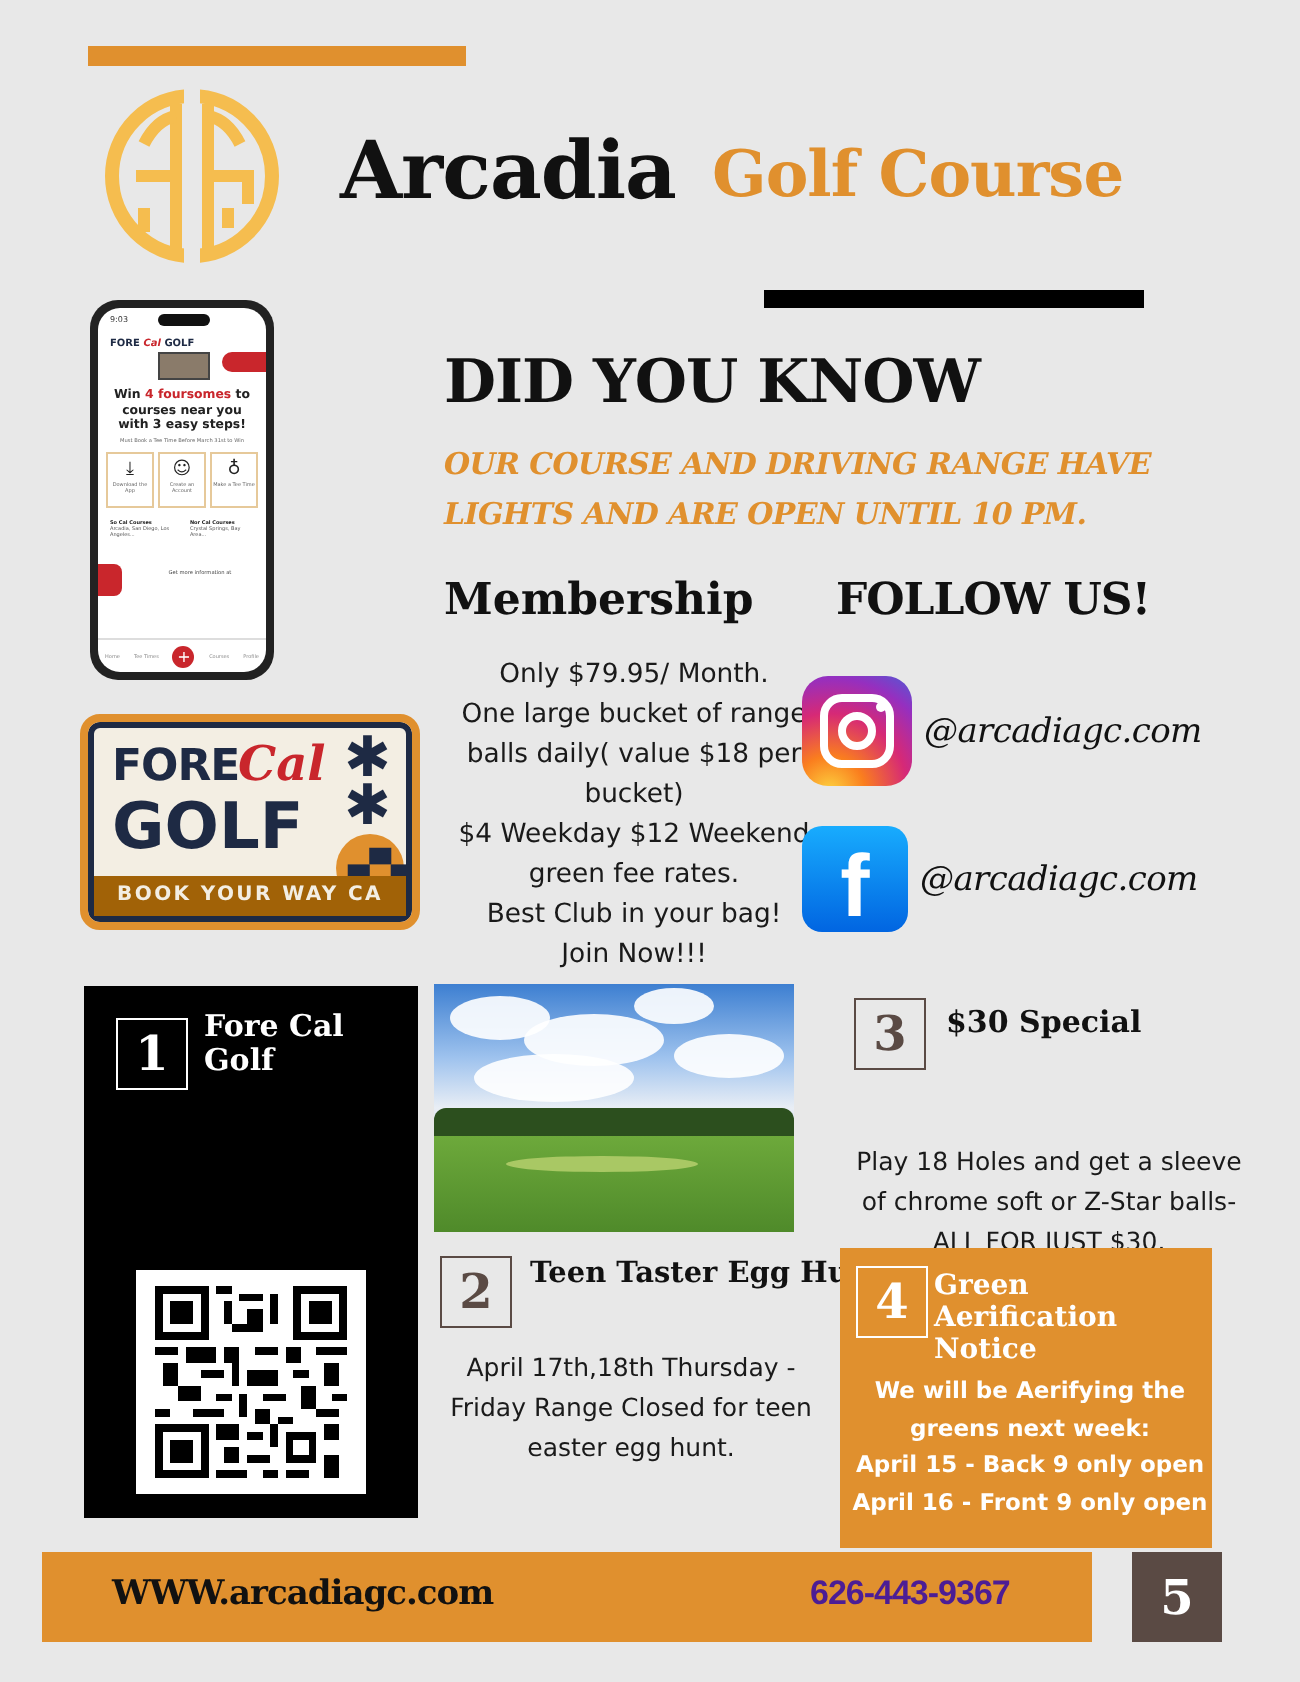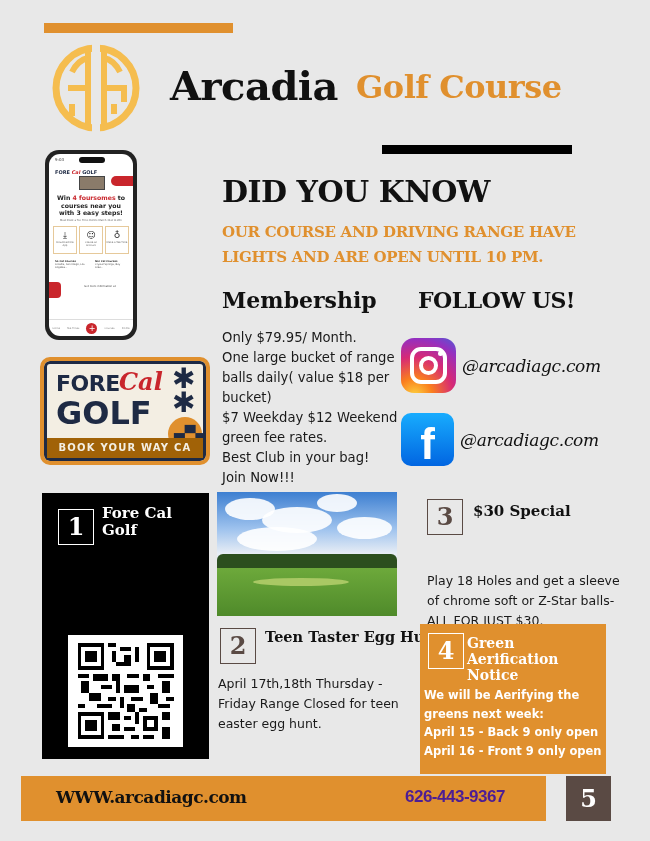--- a/index.html
+++ b/index.html
@@ -1,20 +1,20 @@
 <!DOCTYPE html>
 <html><head>
 <meta charset="utf-8">
 <style>
   * { box-sizing: border-box; margin: 0; padding: 0; }
   html, body { width: 650px; height: 841px; background: #e8e8e8; overflow: hidden; }
   body { position: relative; font-family: "DejaVu Sans", sans-serif; color: #111; }
   .abs { position: absolute; }
   .serif { font-family: "DejaVu Serif", "Liberation Serif", serif; }
-  .sans { font-family: "DejaVu Sans", "Liberation Sans", sans-serif; }
+  .sans { font-family: "DejaVu Sans", "Liberation Sans", sans-serif; text-align: center; }
 
   
   .top-bar { left: 44px; top: 23px; width: 189px; height: 10px; background: #e0902e; }
   .logo { left: 50px; top: 44px; width: 92px; height: 88px; }
   .title-arcadia { left: 170px; top: 62px; font-size: 40px; font-weight: bold; color: #111; letter-spacing: -0.5px; }
   .title-golf { left: 356px; top: 68px; font-size: 32px; font-weight: bold; color: #e0902e; letter-spacing: -0.5px; }
 
   .black-bar { left: 382px; top: 145px; width: 190px; height: 9px; background: #000; }
 
   
@@ -34,21 +34,21 @@
   .ph-step .ico { font-size: 9px; color: #222; display: block; line-height: 12px; }
   .ph-cols { position: absolute; left: 6px; right: 6px; top: 106px; display: flex; justify-content: space-between; font-size: 2.5px; color: #555; line-height: 3.2px; }
   .ph-cols b { color: #222; }
   .ph-red-block { position: absolute; left: 0; top: 128px; width: 12px; height: 16px; background: #c9262c; border-radius: 0 4px 4px 0; }
   .ph-learn { position: absolute; left: 22px; right: 4px; top: 131px; font-size: 2.6px; text-align: center; color: #444; }
   .ph-nav { position: absolute; left: 0; right: 0; bottom: 0; height: 17px; border-top: 1px solid #ddd; display: flex; justify-content: space-around; align-items: center; font-size: 2.5px; color: #888; }
   .ph-plus { width: 11px; height: 11px; border-radius: 50%; background: #c9262c; color: #fff; font-size: 8px; line-height: 11px; text-align: center; }
 
   
   .dyk-title { left: 222px; top: 174px; font-size: 30px; font-weight: bold; color: #111; letter-spacing: -0.5px; }
-  .dyk-body { left: 222px; top: 220px; width: 380px; font-size: 15px; font-weight: bold; color: #e0902e; line-height: 25px; letter-spacing: -0.3px; }
+  .dyk-body { left: 222px; top: 220px; width: 380px; font-size: 15px; font-weight: bold; color: #e0902e; line-height: 25px; letter-spacing: -0.3px; font-style: italic; }
 
   
   .mem-title { left: 222px; top: 287px; font-size: 22px; font-weight: bold; color: #111; }
   .mem-body { left: 222px; top: 328px; width: 190px; font-size: 13.2px; line-height: 20px; color: #1a1a1a; }
 
   
   .follow-title { left: 418px; top: 287px; font-size: 22px; font-weight: bold; color: #111; letter-spacing: -0.5px; }
   .social-row { left: 401px; display: flex; align-items: center; gap: 6px; justify-content: space-between; }
   .ig-row { top: 338px; }
   .fb-row { top: 413px; }
@@ -172,21 +172,21 @@
   </div>
 </div>
 
 <div class="abs dyk-title serif">DID YOU KNOW</div>
 <div class="abs dyk-body serif">OUR COURSE AND DRIVING RANGE HAVE LIGHTS AND ARE OPEN UNTIL 10 PM.</div>
 
 <div class="abs mem-title serif">Membership</div>
 <div class="abs mem-body sans">
   <div>Only $79.95/ Month.</div>
   <div>One large bucket of range balls daily( value $18 per bucket)</div>
-  <div>$7 Weekday $12 Weekend green fee rates.</div>
+  <div>$4 Weekday $12 Weekend green fee rates.</div>
   <div>Best Club in your bag!</div>
   <div>Join Now!!!</div>
 </div>
 
 <div class="abs follow-title serif">FOLLOW US!</div>
 <div class="abs social-row ig-row">
   <div class="ig-icon">
     <div class="frame"></div>
       <div class="lens"></div>
       <div class="dot"></div>

